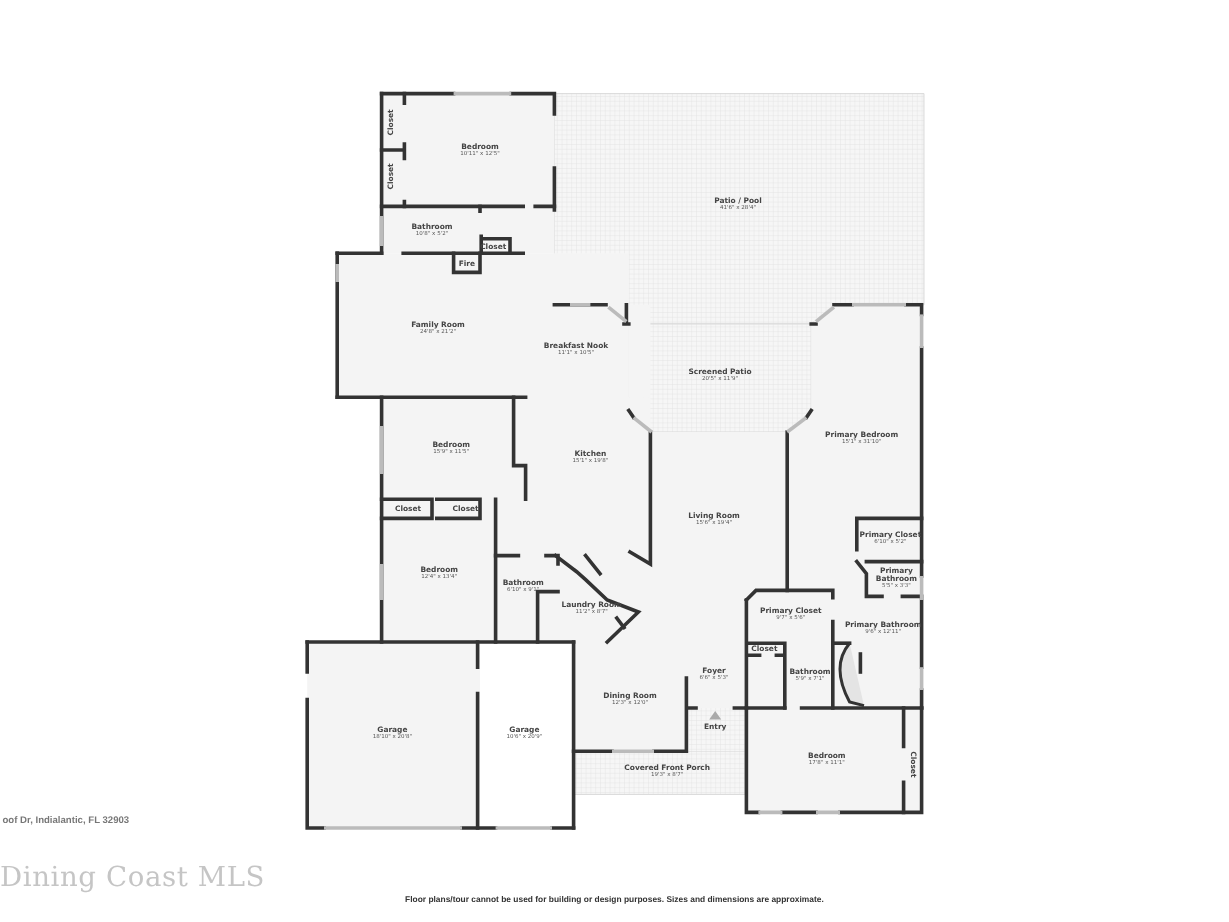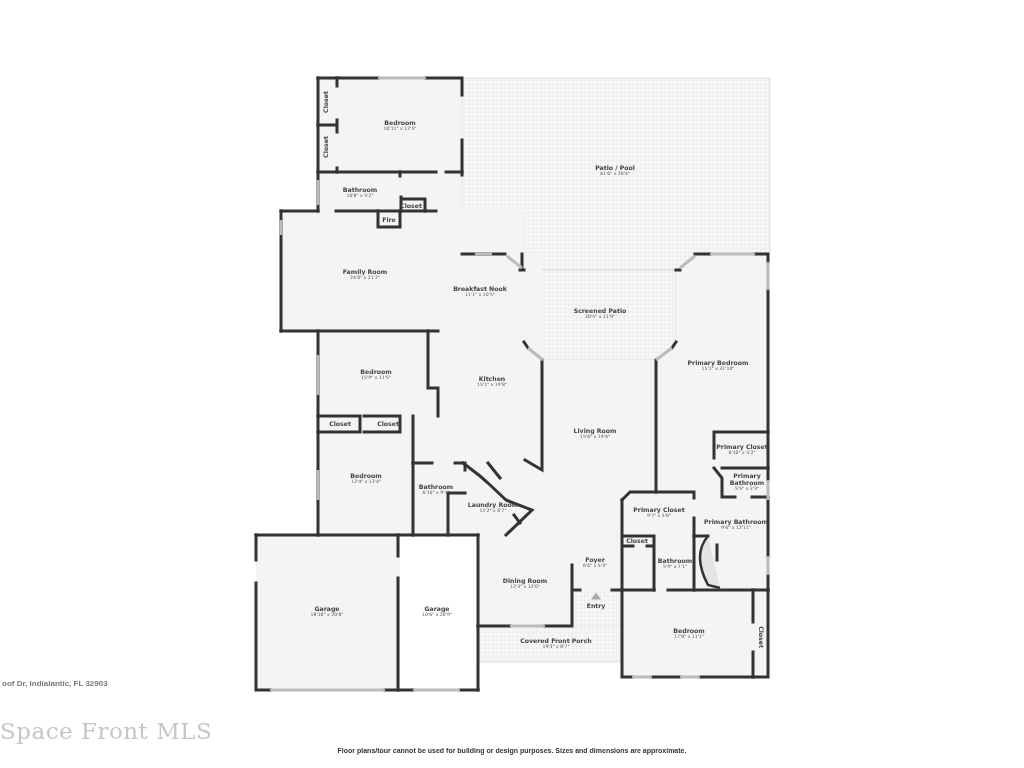--- a/index.html
+++ b/index.html
@@ -240,15 +240,15 @@
     </div>
   <div class="room-label vert-cw" style="left:761px;top:637px;">
       <span class="room-name">Closet</span>
     </div>
   <div class="room-label" style="left:556px;top:643px;">
       <span class="room-name">Covered Front Porch</span>
       <span class="room-dim">19'3" x 8'7"</span>
     </div>
 </div>
 
-<div class="watermark">Space Front MLS</div>
+<div class="watermark">Dining Coast MLS</div>
 <div class="watermark-addr">oof Dr, Indialantic, FL 32903</div>
 <div class="disclaimer">Floor plans/tour cannot be used for building or design purposes. Sizes and dimensions are approximate.</div>
 
 </body></html>

